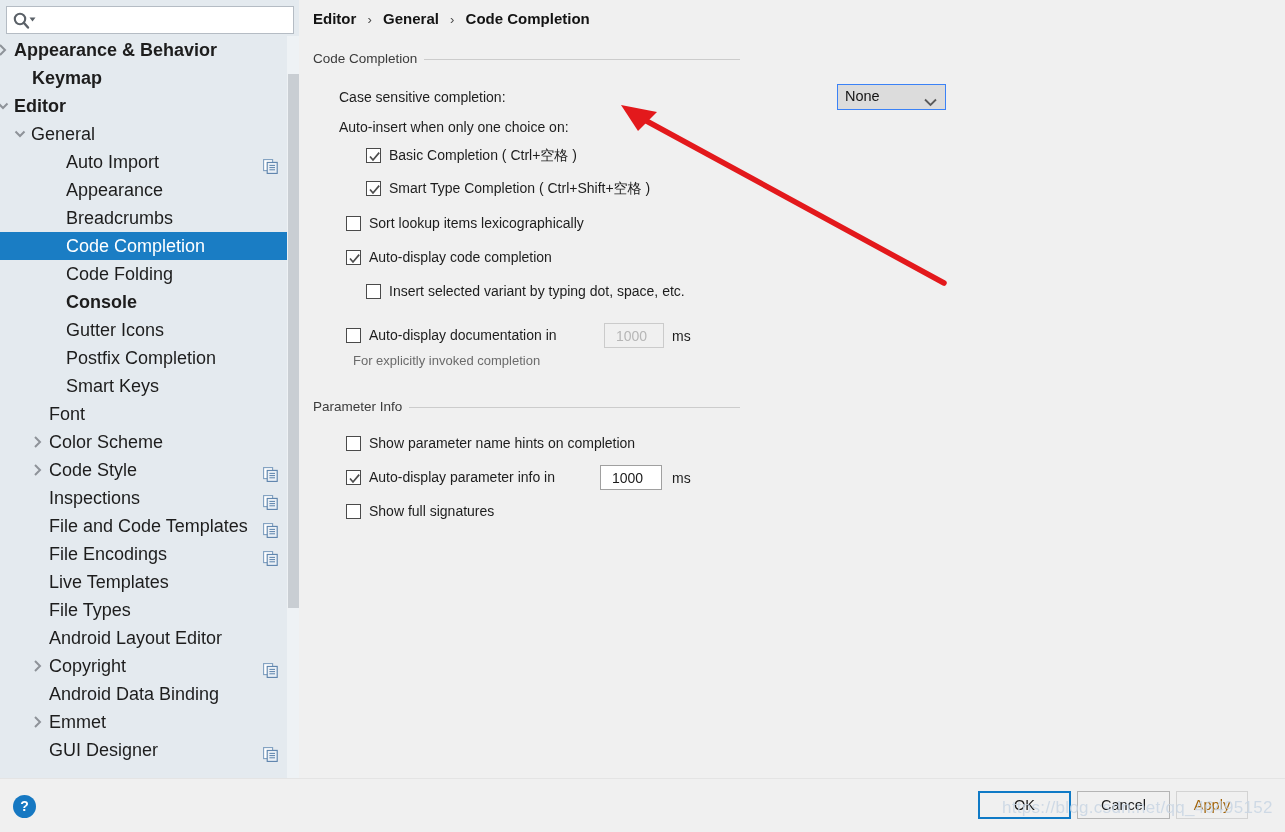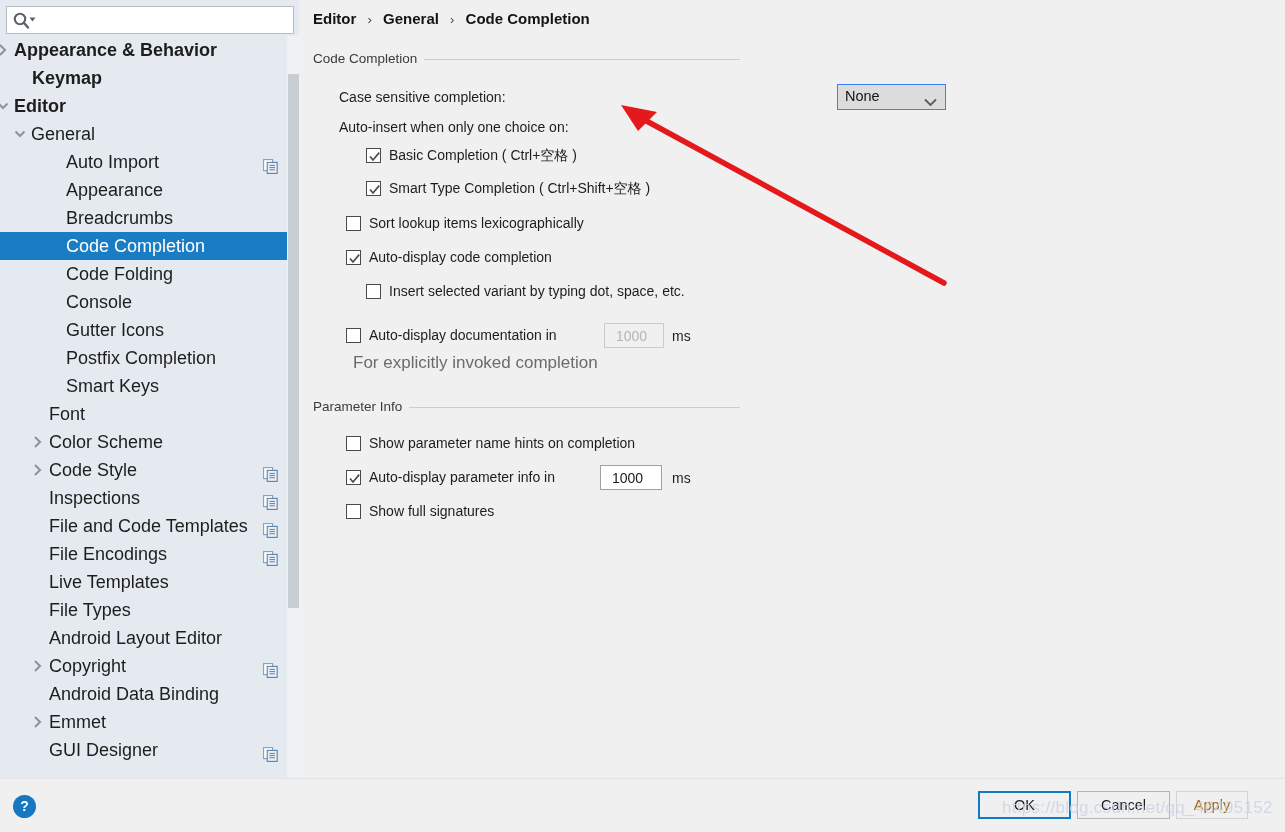--- a/index.html
+++ b/index.html
@@ -77,21 +77,21 @@
     position: absolute; font-size: 13.5px; color: #3b3b3b; background: #f0f0f0;
     padding-right: 7px; z-index: 2; white-space: nowrap;
   }
   .group-rule {
     position: absolute; height: 1px; background: #cccccc; z-index: 1;
   }
 
   .lbltxt {
     position: absolute; font-size: 14px; color: #1d1d1d; white-space: nowrap;
   }
-  .lbltxt.dim { color: #6b6b6b; font-size: 17px; }
+  .lbltxt.dim { color: #6b6b6b; font-size: 13px; }
 
   
   .cb {
     position: absolute; width: 15px; height: 15px;
     border: 1px solid #4a4a4a; background: #ffffff; box-sizing: border-box;
   }
   .cb svg { position: absolute; left: 1px; top: 1px; }
   .cbrow-label {
     position: absolute; font-size: 14px; color: #1d1d1d; white-space: nowrap;
   }
@@ -205,21 +205,21 @@
         <div class="node">
           <span class="lbl" style="left: 66px;">Breadcrumbs</span>
         </div>
         <div class="node sel">
           <span class="lbl" style="left: 66px;">Code Completion</span>
         </div>
         <div class="node">
           <span class="lbl" style="left: 66px;">Code Folding</span>
         </div>
         <div class="node">
-          <span class="lbl" style="left: 66px;">Console</span>
+          <span class="lbl" style="left: 66px; font-weight: bold;">Console</span>
         </div>
         <div class="node">
           <span class="lbl" style="left: 66px;">Gutter Icons</span>
         </div>
         <div class="node">
           <span class="lbl" style="left: 66px;">Postfix Completion</span>
         </div>
         <div class="node">
           <span class="lbl" style="left: 66px;">Smart Keys</span>
         </div>

